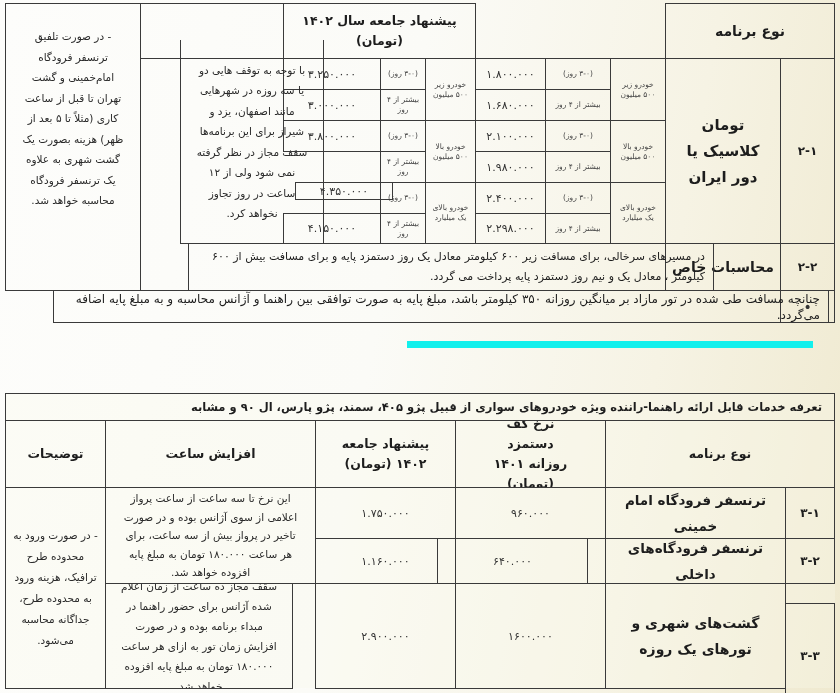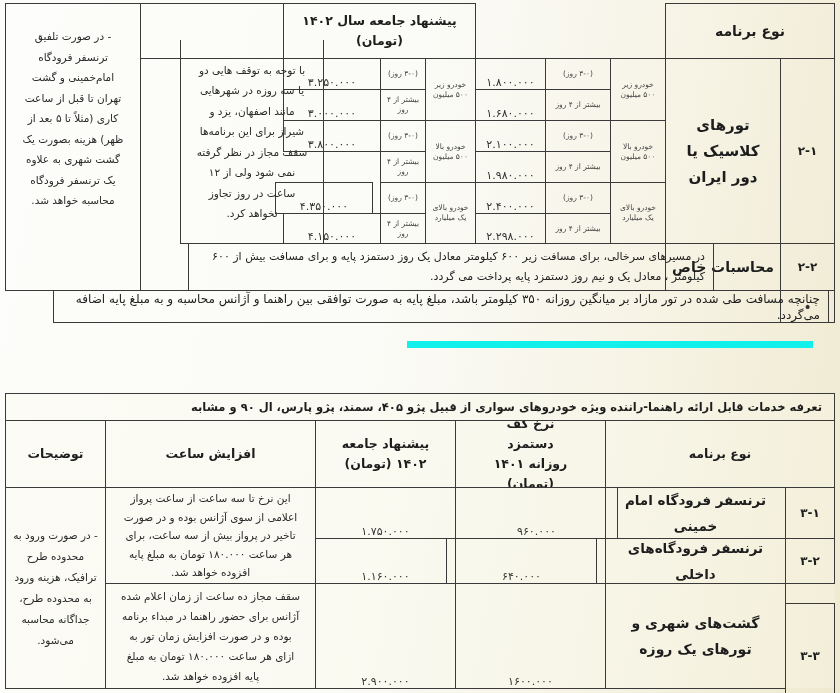--- a/index.html
+++ b/index.html
@@ -13,21 +13,21 @@
   .abs { position: absolute; }
   .cell {
     position: absolute;
     border: 1px solid #3a3a3a;
     display: flex; align-items: center; justify-content: center;
     text-align: center; direction: rtl;
     overflow: hidden;
   }
   .hdr { font-weight: bold; font-size: 12.5px; line-height: 20px; }
   .prog { font-weight: bold; font-size: 15px; line-height: 26px; }
-  .num { font-size: 11px; letter-spacing: 1px; color: #333; direction: ltr; align-items: flex-end; }
+  .num { font-size: 11px; letter-spacing: 1px; color: #333; direction: ltr; }
   .tiny { font-size: 7.5px; line-height: 10px; color: #444; }
   .note { font-size: 10.5px; line-height: 19px; color: #2a2a2a; padding: 0 14px; }
   .para { font-size: 11px; line-height: 20px; text-align: right; justify-content: flex-start; padding: 0 8px; margin-left: 48px; }
   .rownum { font-size: 12px; font-weight: bold; }
   .cyan-bar { position:absolute; left:407px; top:341px; width:406px; height:7px; background:#12f0ec; }
   .t2bg { position:absolute; left:5px; top:393px; width:830px; height:295px; background: rgba(250,248,236,0.35); }
 </style>
 </head>
 <body>
 
@@ -41,21 +41,21 @@
     </div>
   <div class="cell" style="left:135px;top:0;width:144px;height:56px;"></div>
   <div class="cell note" style="left:0;top:0;width:136px;height:288px;line-height:20.5px;align-items:flex-start;padding-top:22px;">
       <span>- در صورت تلفیق ترنسفر فرودگاه امام‌خمینی و گشت تهران تا قبل از ساعت کاری (مثلاً تا ۵ بعد از ظهر) هزینه بصورت یک گشت شهری به علاوه یک ترنسفر فرودگاه محاسبه خواهد شد.</span>
     </div>
 
   <div class="cell rownum" style="left:775px;top:55px;width:55px;height:186px;">
       <span>۲-۱</span>
     </div>
   <div class="cell prog" style="left:660px;top:55px;width:116px;height:186px;padding:0 14px;">
-      <span>تورهای کلاسیک یا دور ایران</span>
+      <span>تومان کلاسیک یا دور ایران</span>
     </div>
 
   <div class="cell tiny" style="left:605px;top:55px;width:56px;height:63px;padding:0 6px;">
       <span>خودرو زیر ۵۰۰ میلیون</span>
     </div>
   <div class="cell tiny" style="left:605px;top:117px;width:56px;height:63px;padding:0 6px;">
       <span>خودرو بالا ۵۰۰ میلیون</span>
     </div>
   <div class="cell tiny" style="left:605px;top:179px;width:56px;height:62px;padding:0 6px;">
       <span>خودرو بالای یک میلیارد</span>
@@ -125,21 +125,21 @@
     </div>
   <div class="cell num" style="left:278px;top:117px;width:98px;height:32px;">
       <span>۳.۸۰۰.۰۰۰</span>
     </div>
   <div class="cell tiny" style="left:375px;top:148px;width:46px;height:32px;">
       <span>بیشتر از ۴ روز</span>
     </div>
   <div class="cell tiny" style="left:375px;top:179px;width:46px;height:32px;">
       <span>(۳-۰ روز)</span>
     </div>
-  <div class="cell num" style="left:270px;top:179px;width:98px;height:32px;">
+  <div class="cell num" style="left:290px;top:179px;width:98px;height:18px;">
       <span>۴.۳۵۰.۰۰۰</span>
     </div>
   <div class="cell tiny" style="left:375px;top:210px;width:46px;height:31px;">
       <span>بیشتر از ۴ روز</span>
     </div>
   <div class="cell num" style="left:278px;top:210px;width:98px;height:31px;">
       <span>۴.۱۵۰.۰۰۰</span>
     </div>
 
   <div class="cell note" style="left:135px;top:55px;width:144px;height:186px;line-height:20.5px;align-items:center;padding-top:0;margin-top:-18px;border-top:none;height:204px;margin-left:40px;">
@@ -187,34 +187,34 @@
   <div class="cell hdr" style="left:100px;top:27px;width:211px;height:68px;">
       <span>افزایش ساعت</span>
     </div>
 
   <div class="cell rownum" style="left:780px;top:94px;width:50px;height:52px;">
       <span>۳-۱</span>
     </div>
   <div class="cell prog" style="left:600px;top:94px;width:181px;height:52px;font-size:13.5px;">
       <span>ترنسفر فرودگاه امام خمینی</span>
     </div>
-  <div class="cell num" style="left:450px;top:94px;width:163px;height:52px;">
+  <div class="cell num" style="left:450px;top:94px;width:151px;height:52px;">
       <span>۹۶۰.۰۰۰</span>
     </div>
   <div class="cell num" style="left:310px;top:94px;width:141px;height:52px;">
       <span>۱.۷۵۰.۰۰۰</span>
     </div>
 
   <div class="cell rownum" style="left:780px;top:145px;width:50px;height:46px;">
       <span>۳-۲</span>
     </div>
   <div class="cell prog" style="left:600px;top:145px;width:181px;height:46px;font-size:13.5px;">
       <span>ترنسفر فرودگاه‌های داخلی</span>
     </div>
-  <div class="cell num" style="left:441px;top:145px;width:151px;height:46px;">
+  <div class="cell num" style="left:432px;top:145px;width:151px;height:46px;">
       <span>۶۴۰.۰۰۰</span>
     </div>
   <div class="cell num" style="left:310px;top:145px;width:141px;height:46px;">
       <span>۱.۱۶۰.۰۰۰</span>
     </div>
 
   <div class="cell note" style="left:100px;top:94px;width:211px;height:97px;line-height:18.5px;">
       <span>این نرخ تا سه ساعت از ساعت پرواز اعلامی از سوی آژانس بوده و در صورت تاخیر در پرواز بیش از سه ساعت، برای هر ساعت ۱۸۰.۰۰۰ تومان به مبلغ پایه افزوده خواهد شد.</span>
     </div>
 
@@ -223,20 +223,20 @@
     </div>
   <div class="cell prog" style="left:600px;top:190px;width:181px;height:106px;font-size:14px;padding:0 18px;">
       <span>گشت‌های شهری و تورهای یک روزه</span>
     </div>
   <div class="cell num" style="left:450px;top:190px;width:151px;height:106px;">
       <span>۱۶۰۰.۰۰۰</span>
     </div>
   <div class="cell num" style="left:310px;top:190px;width:141px;height:106px;">
       <span>۲.۹۰۰.۰۰۰</span>
     </div>
-  <div class="cell note" style="left:100px;top:190px;width:211px;height:106px;line-height:20px;">
+  <div class="cell note" style="left:100px;top:190px;width:188px;height:106px;line-height:20px;">
       <span>سقف مجاز ده ساعت از زمان اعلام شده آژانس برای حضور راهنما در مبداء برنامه بوده و در صورت افزایش زمان تور به ازای هر ساعت ۱۸۰.۰۰۰ تومان به مبلغ پایه افزوده خواهد شد.</span>
     </div>
 
   <div class="cell note" style="left:0;top:94px;width:101px;height:202px;line-height:21px;padding:0 4px;">
       <span>- در صورت ورود به محدوده طرح ترافیک، هزینه ورود به محدوده طرح، جداگانه محاسبه می‌شود.</span>
     </div>
 </div>
 
 </body></html>

